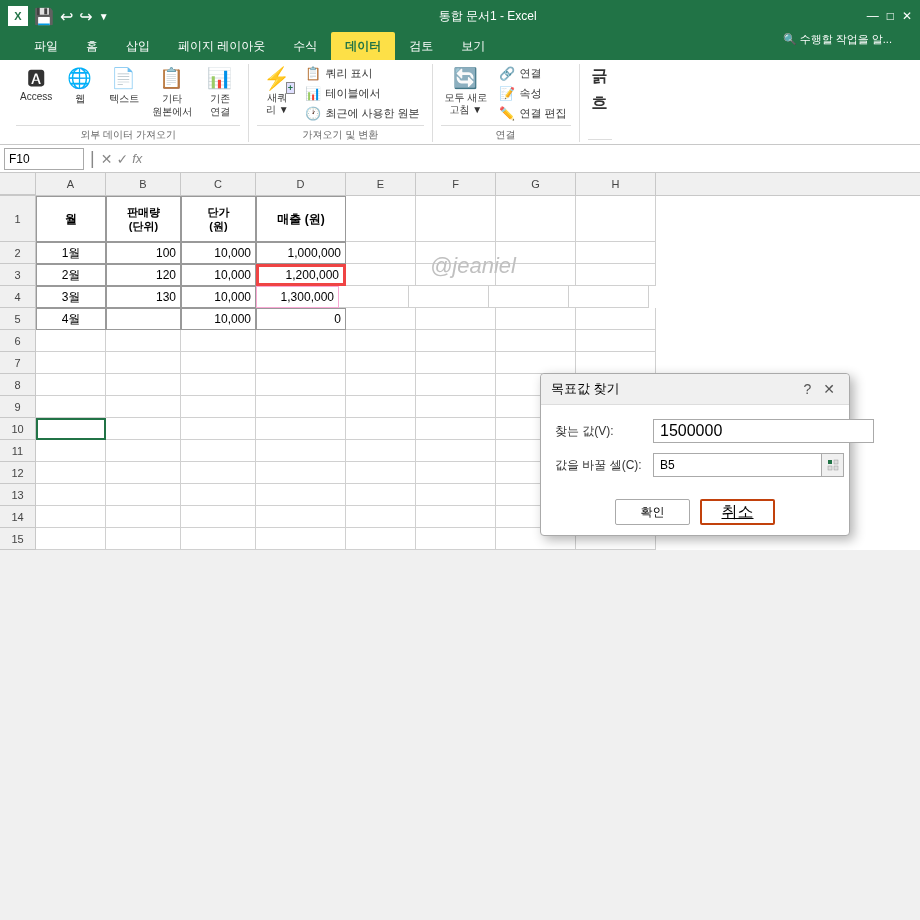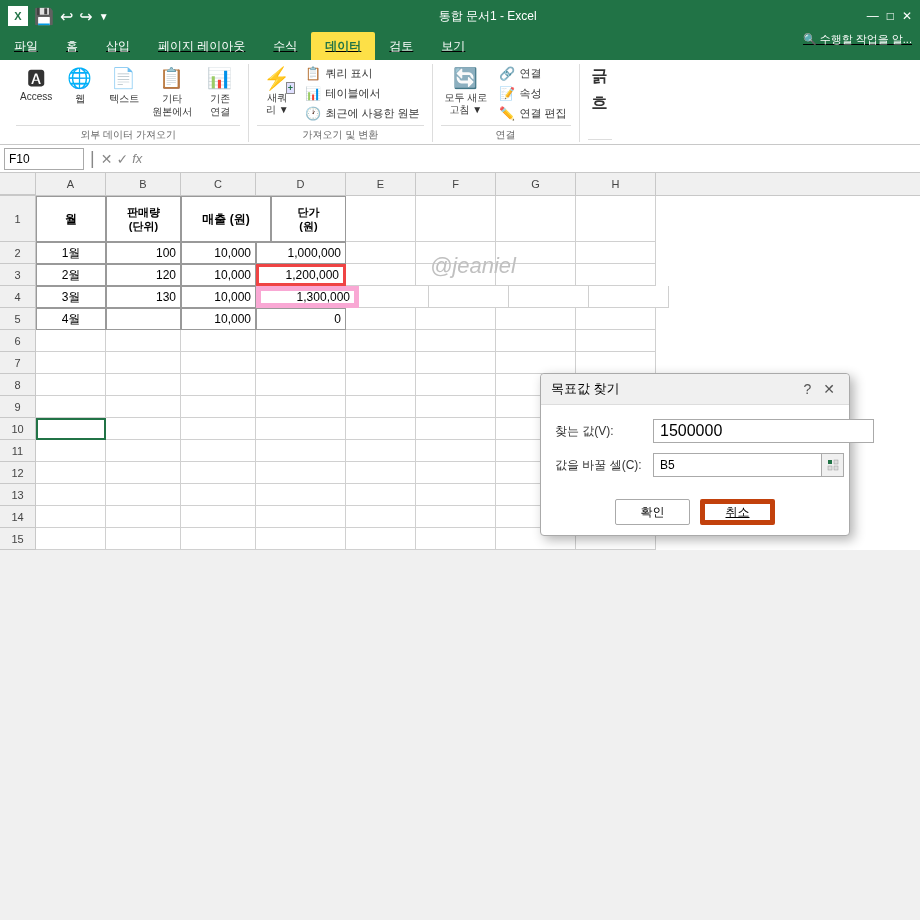--- a/index.html
+++ b/index.html
@@ -13,23 +13,22 @@
       align-items: center;
       padding: 0 8px;
       gap: 6px;
     }
     .title-bar-icon { width: 20px; height: 20px; background: #fff; display: flex; align-items: center; justify-content: center; font-size: 11px; color: #217346; font-weight: bold; }
 
     
     .ribbon-tabs {
       background: #217346;
       display: flex;
-      padding: 0 0;
+      padding: 0 20px;
       height: 28px;
-      text-decoration: underline;
     }
     .ribbon-tab {
       color: white;
       padding: 4px 14px;
       font-size: 12px;
       cursor: pointer;
       display: flex;
       align-items: center;
       border-radius: 2px 2px 0 0;
     }
@@ -281,23 +280,23 @@
       background: white;
       border: 1px solid #aaa;
       cursor: pointer;
       font-size: 12px;
       border-radius: 2px;
     }
     .dialog-cancel-btn {
       width: 75px;
       height: 26px;
       background: white;
-      border: 5px solid #c2410c;
+      border: 2px solid #c2410c;
       cursor: pointer;
-      font-size: 12px;
+      font-size: 16px;
       border-radius: 2px;
       text-decoration: underline;
     }
   </style>
 </head>
 <body>
 
 <div class="title-bar">
   <div class="title-bar-icon">X</div>
   <span style="color:white;font-size:16px;cursor:pointer;">💾</span>
@@ -460,22 +459,22 @@
       <div class="row-header" style="height:22px;">13</div>
       <div class="row-header" style="height:22px;">14</div>
       <div class="row-header" style="height:22px;">15</div>
     </div>
 
     <div class="grid">
 
       <div class="grid-row">
         <div class="cell header-cell" style="width:70px;height:46px;border:1px solid #999;font-weight:bold;text-align:center;justify-content:center;">월</div>
         <div class="cell header-cell" style="width:75px;height:46px;border:1px solid #999;font-weight:bold;text-align:center;justify-content:center;line-height:1.3;white-space:pre-line;font-size:11px;">판매량<br>(단위)</div>
+        <div class="cell header-cell" style="width:75px;height:46px;border:1px solid #999;font-weight:bold;text-align:center;justify-content:center;line-height:1.3;font-size:11px;">단가<br>(원)</div>
         <div class="cell header-cell" style="width:90px;height:46px;border:1px solid #999;font-weight:bold;text-align:center;justify-content:center;">매출 (원)</div>
-        <div class="cell header-cell" style="width:75px;height:46px;border:1px solid #999;font-weight:bold;text-align:center;justify-content:center;line-height:1.3;font-size:11px;">단가<br>(원)</div>
         <div class="cell" style="width:70px;height:46px;"></div>
         <div class="cell" style="width:80px;height:46px;"></div>
         <div class="cell" style="width:80px;height:46px;"></div>
         <div class="cell" style="width:80px;height:46px;"></div>
       </div>
 
       <div class="grid-row">
         <div class="cell" style="width:70px;height:22px;border:1px solid #999;text-align:center;justify-content:center;">1월</div>
         <div class="cell right" style="width:75px;height:22px;border:1px solid #999;">100</div>
         <div class="cell right" style="width:75px;height:22px;border:1px solid #999;">10,000</div>
@@ -494,21 +493,21 @@
         <div class="cell" style="width:70px;height:22px;"></div>
         <div class="cell" style="width:80px;height:22px;"></div>
         <div class="cell" style="width:80px;height:22px;"></div>
         <div class="cell" style="width:80px;height:22px;"></div>
       </div>
 
       <div class="grid-row">
         <div class="cell" style="width:70px;height:22px;border:1px solid #999;text-align:center;justify-content:center;">3월</div>
         <div class="cell right" style="width:75px;height:22px;border:1px solid #999;">130</div>
         <div class="cell right" style="width:75px;height:22px;border:1px solid #999;">10,000</div>
-        <div class="cell right" style="width:103px;height:22px;border:5px solid #f9a8d4;">1,300,000</div>
+        <div class="cell right" style="width:83px;height:22px;border:1px solid #f9a8d4;">1,300,000</div>
         <div class="cell" style="width:70px;height:22px;"></div>
         <div class="cell" style="width:80px;height:22px;"></div>
         <div class="cell" style="width:80px;height:22px;"></div>
         <div class="cell" style="width:80px;height:22px;"></div>
       </div>
 
       <div class="grid-row">
         <div class="cell" style="width:70px;height:22px;border:1px solid #999;text-align:center;justify-content:center;">4월</div>
         <div class="cell right" style="width:75px;height:22px;border:1px solid #999;"></div>
         <div class="cell right" style="width:75px;height:22px;border:1px solid #999;">10,000</div>

